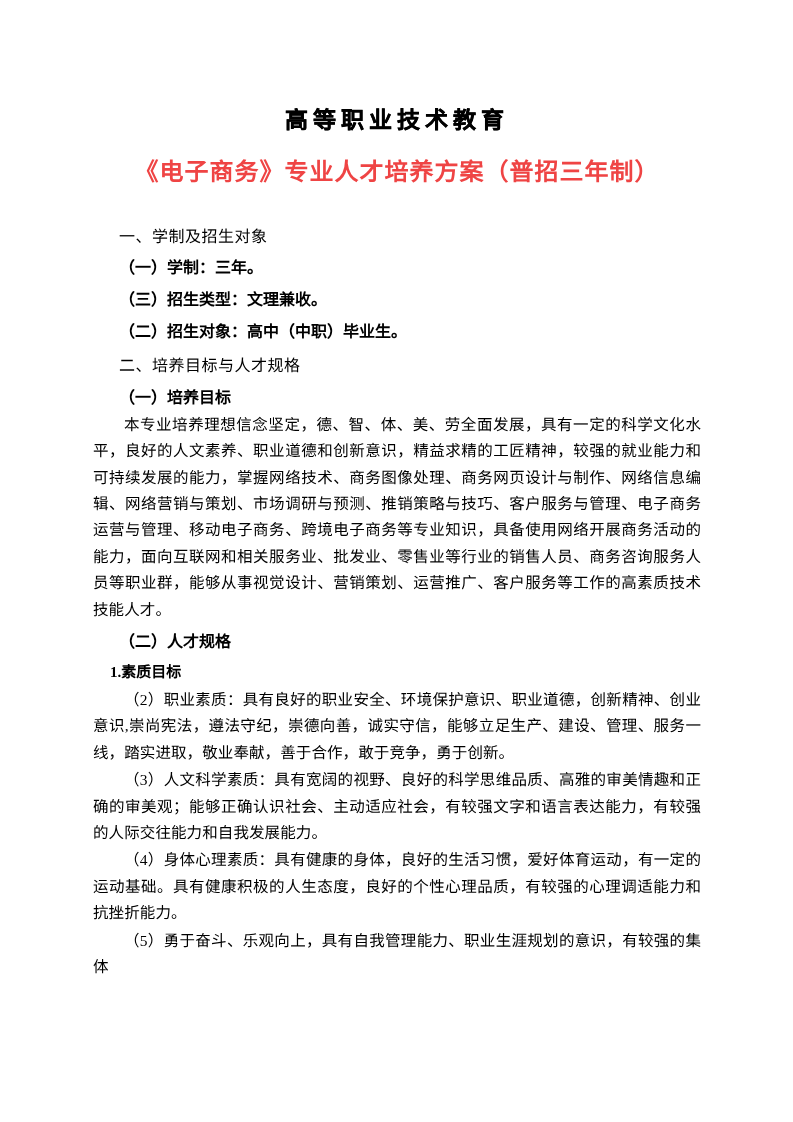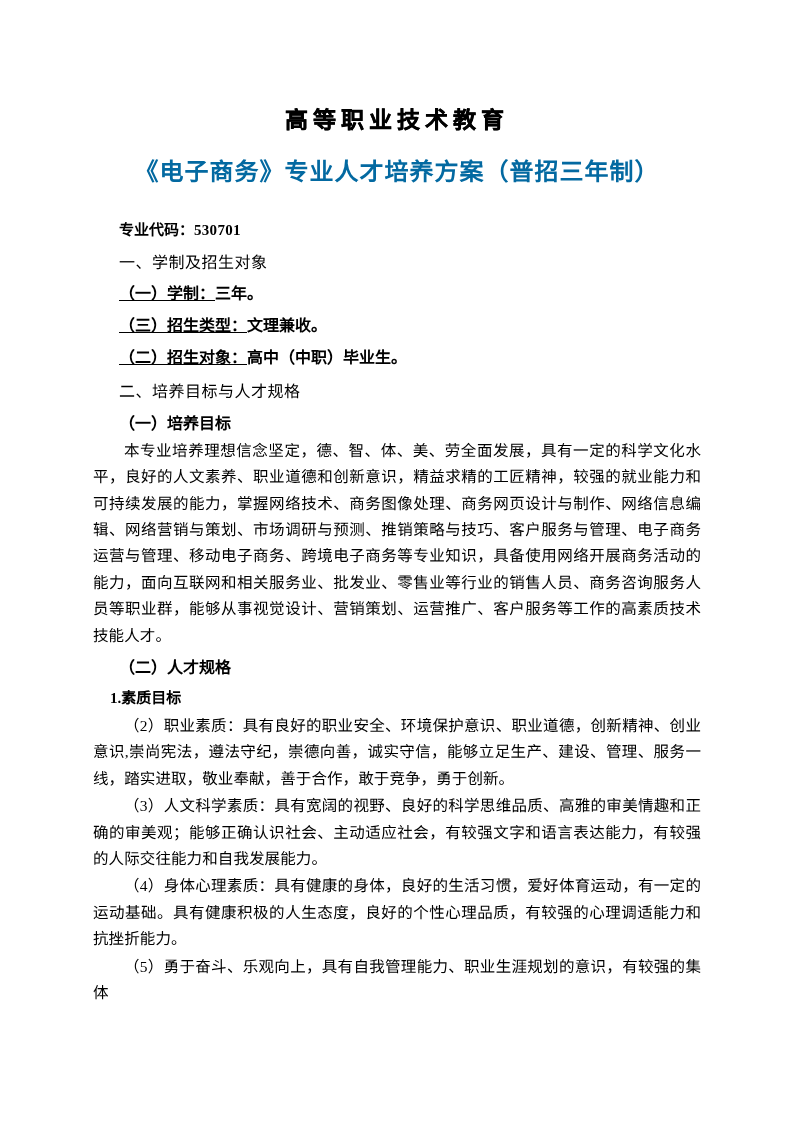--- a/index.html
+++ b/index.html
@@ -39,21 +39,21 @@
     padding-top: 106px;
     line-height: 1.25;
     font-family: "DejaVu Sans", "Liberation Sans", sans-serif;
     -webkit-text-stroke: 0.4px #000;
   }
   .doc-title-2 {
     text-align: center;
     font-size: 24px;
     font-weight: bold;
     letter-spacing: 1px;
-    color: #0369a1;
+    color: #ef4444;
     margin: 0;
     padding-top: 22px;
     line-height: 1.25;
     font-family: "Liberation Serif", "DejaVu Serif", serif;
   }
 
   
   .spacer-after-title { height: 30px; }
 
   .code-line {
@@ -80,21 +80,20 @@
 
   .h-sub {
     font-size: 16px;
     line-height: 28px;
     margin: 0;
     padding-left: 26px;
     padding-top: 4px;
   }
   .h-sub .lbl {
     font-weight: bold;
-    text-decoration: underline;
   }
   .h-sub .val {
     font-weight: bold;
   }
 
   .h-sub-alone {
     font-size: 16px;
     font-weight: bold;
     line-height: 28px;
     margin: 0;
@@ -127,23 +126,20 @@
 
 <div class="page">
   <div class="content">
 
     <h1 class="doc-title-1">高等职业技术教育</h1>
 
     <h2 class="doc-title-2">《电子商务》专业人才培养方案（普招三年制）</h2>
 
     <div class="spacer-after-title"></div>
 
-    <p class="code-line">
-      <span class="lbl">专业代码：</span><span class="val">530701</span>
-    </p>
 
     <h3 class="h-major">一、学制及招生对象</h3>
 
     <p class="h-sub">
       <span class="lbl">（一）学制：</span><span class="val">三年。</span>
     </p>
 
     <p class="h-sub">
       <span class="lbl">（三）招生类型：</span><span class="val">文理兼收。</span>
     </p>

